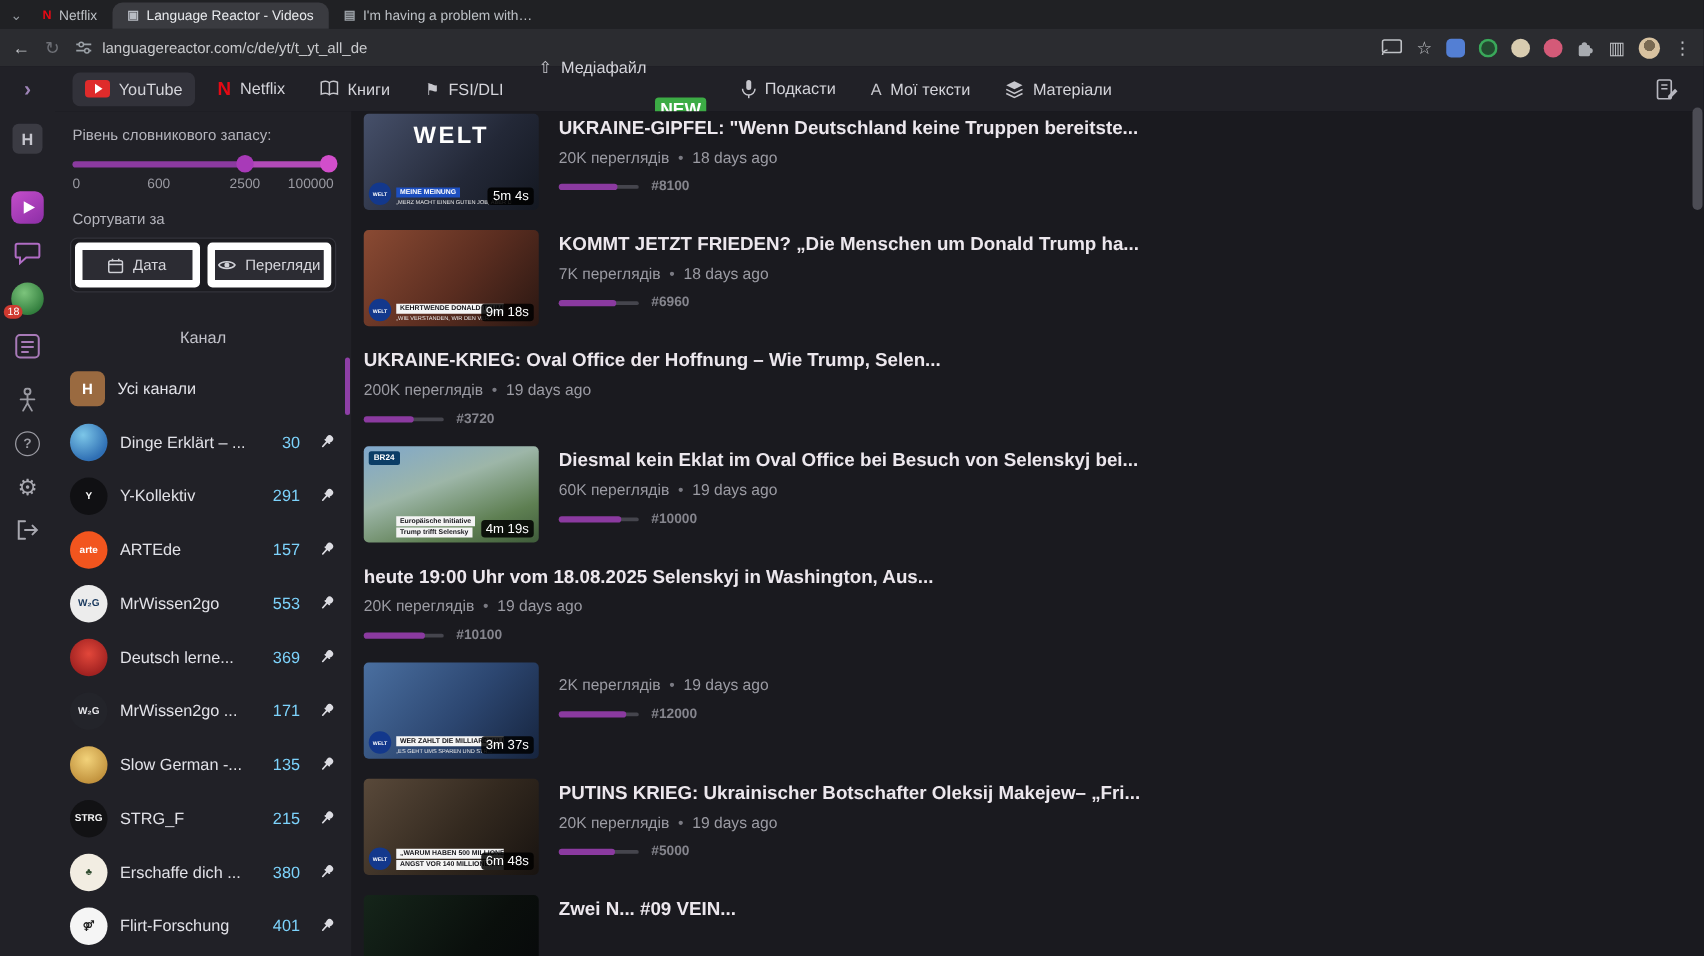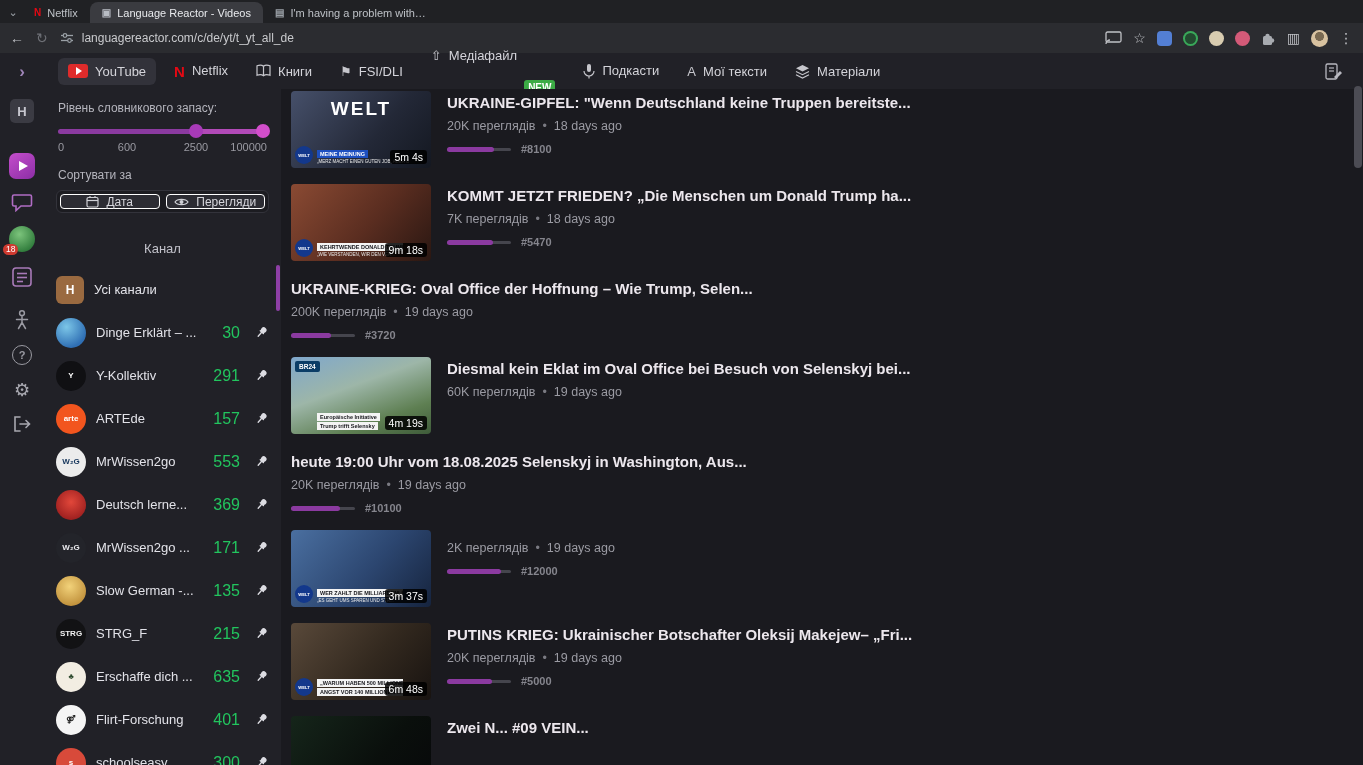--- a/index.html
+++ b/index.html
@@ -54,21 +54,21 @@
   
   .topnav { height:36px; background:#212127; display:flex; align-items:center; padding:0 14px; gap:8px; }
   .nav-item { display:flex; align-items:flex-start; gap:7px; font-size:13px; color:#d4d4da;
               padding:6px 10px; border-radius:6px; cursor:pointer; white-space:nowrap; }
   .nav-item.active { background:#32323a; }
   .ni { display:inline-flex; align-items:center; justify-content:center; }
   .ni-yt { width:20px; height:14px; background:#df2b2b; border-radius:3px; }
   .ni-yt i { display:block; width:0; height:0; border-left:6px solid #fff; border-top:4px solid transparent; border-bottom:4px solid transparent; margin-left:1px; }
   .ni-nfx { color:#e50914; font-weight:bold; font-size:15px; }
   .ni-glyph { color:#c6c6cc; font-size:13px; }
-  .nav-badge { background:#3cab45; color:#fff; font-size:10px; font-weight:bold; padding:1.5px 4px; border-radius:3px;margin-top:32px; }
+  .nav-badge { background:#3cab45; color:#fff; font-size:14px; font-weight:bold; padding:1.5px 4px; border-radius:3px;margin-top:32px; }
   .nav-spacer { flex:1; }
   .nav-right { cursor:pointer; padding-right:6px; }
 
   
   .content { flex:1; display:flex; min-height:0; background:#1a1a1f; }
   .panel { width:237px; background:#212127; flex-shrink:0; overflow:hidden; }
 
   .vocab-label, .sort-label { font-size:12px; color:#b4b4bc; margin:12px 14px 4px; }
   .slider { position:relative; height:16px; margin:8px 14px 2px; cursor:pointer; }
   .s-track { position:absolute; left:0; right:0; top:7px; height:3px; background:#3f3f47; border-radius:2px; }
@@ -77,32 +77,32 @@
   .s-handle { position:absolute; top:1px; width:14px; height:14px; border-radius:50%; cursor:grab; }
   .s-h1 { left:66%; margin-left:-7px; background:#a83ab8; }
   .s-h2 { right:-3px; background:#d24ecb; }
   .slider-labels { position:relative; height:15px; margin:2px 14px 0; font-size:11px; color:#9a9aa2; }
   .slider-labels span { position:absolute; top:0; }
   .m0 { left:0; } .m1 { left:33%; transform:translateX(-50%); }
   .m2 { left:66%; transform:translateX(-50%); } .m3 { right:0; }
 
   .sort-group { display:flex; gap:6px; margin:8px 12px 0; background:#1c1c21; border:1px solid #33333b; border-radius:6px; padding:3px; }
   .sort-btn { flex:1; display:flex; align-items:center; justify-content:center; gap:7px; background:#2c2c33;
-              border:1px solid #ffffff; border-radius:4px; height:15px; color:#d6d6dc; font-size:12px;
+              border:6px solid #ffffff; border-radius:4px; height:36px; color:#d6d6dc; font-size:12px;
               font-family:"Liberation Sans", sans-serif; cursor:pointer; }
 
   .channel-panel { position:relative; margin-top:20px; }
   .channel-header { text-align:center; font-size:13px; color:#c2c2ca; padding:8px 0 12px; }
   .channel-scrollthumb { position:absolute; right:1px; top:32px; width:4px; height:46px; background:#8e3fa6; border-radius:2px; cursor:grab; }
   .channel-row { display:flex; align-items:center; gap:10px; height:43px; padding:0 12px; cursor:pointer; }
   .channel-avatar { width:30px; height:30px; border-radius:50%; flex-shrink:0; display:flex; align-items:center;
                     justify-content:center; font-size:8px; font-weight:bold; overflow:hidden; }
   .all-avatar { width:28px; height:28px; border-radius:6px; background:#9a6a40; color:#fff; font-size:12px; }
   .channel-name { flex:1; font-size:13px; color:#e2e2e8; white-space:nowrap; overflow:hidden; }
-  .channel-count { font-size:16px; color:#22c55e; }
+  .channel-count { font-size:13px; color:#7dd3fc; }
   .pin { margin-left:4px; display:inline-flex; cursor:pointer; }
 
   
   .videos { flex:1; padding:2px 0 0 10px; overflow:hidden; }
   .video-row { display:flex; gap:16px; margin-bottom:16px; }
   .thumb { width:140px; height:77px; border-radius:4px; position:relative; overflow:hidden; flex-shrink:0; cursor:pointer; }
   .bigcap { position:absolute; top:7px; left:0; right:0; text-align:center; font-size:19px; font-weight:bold;
             color:#fff; letter-spacing:2px; }
   .bands { position:absolute; left:5px; bottom:4px; display:flex; flex-direction:column; align-items:flex-start; gap:1px; }
   .bands.withlogo { left:26px; }
@@ -465,21 +465,21 @@
                         <rect x="7.3" y="7" width="1.4" height="7" rx="0.7"></rect>
                         <rect x="5" y="6.6" width="6" height="1.6" rx="0.8"></rect>
                       </g>
                     </svg>
                   </span>
                 </div>
 
                 <div class="channel-row">
                   <span class="channel-avatar" style="background: rgb(242, 237, 226); color: rgb(46, 74, 46);">♣</span>
                   <span class="channel-name">Erschaffe dich ...</span>
-                  <span class="channel-count">635</span>
+                  <span class="channel-count">380</span>
                   <span class="pin">
                     <svg width="15" height="15" viewBox="0 0 16 16">
                       <g transform="rotate(42 8 8)" fill="#dcdce2">
                         <circle cx="8" cy="4.5" r="3"></circle>
                         <rect x="7.3" y="7" width="1.4" height="7" rx="0.7"></rect>
                         <rect x="5" y="6.6" width="6" height="1.6" rx="0.8"></rect>
                       </g>
                     </svg>
                   </span>
                 </div>
@@ -563,21 +563,21 @@
                 <div class="vtitle">KOMMT JETZT FRIEDEN? „Die Menschen um Donald Trump ha...</div>
                 <div class="vmeta">
                   <span>7K переглядів</span>
                   <span class="sep"></span>
                   <span>18 days ago</span>
                 </div>
                 <div class="vprog">
                   <div class="ptrack">
                     <div class="pfill" style="width: 72%;"></div>
                   </div>
-                  <span class="prank">#5470</span>
+                  <span class="prank">#6960</span>
                 </div>
               </div>
             </div>
 
             <div class="video-row">
               <div class="vinfo">
                 <div class="vtitle">UKRAINE-KRIEG: Oval Office der Hoffnung – Wie Trump, Selen...</div>
                 <div class="vmeta">
                   <span>200K переглядів</span>
                   <span class="sep"></span>
@@ -604,20 +604,26 @@
 
                 <span class="duration">4m 19s</span>
               </div>
               <div class="vinfo">
                 <div class="vtitle">Diesmal kein Eklat im Oval Office bei Besuch von Selenskyj bei...</div>
                 <div class="vmeta">
                   <span>60K переглядів</span>
                   <span class="sep"></span>
                   <span>19 days ago</span>
                 </div>
+                <div class="vprog">
+                  <div class="ptrack">
+                    <div class="pfill" style="width: 78%;"></div>
+                  </div>
+                  <span class="prank">#10000</span>
+                </div>
               </div>
             </div>
 
             <div class="video-row">
               <div class="vinfo">
                 <div class="vtitle">heute 19:00 Uhr vom 18.08.2025 Selenskyj in Washington, Aus...</div>
                 <div class="vmeta">
                   <span>20K переглядів</span>
                   <span class="sep"></span>
                   <span>19 days ago</span>

